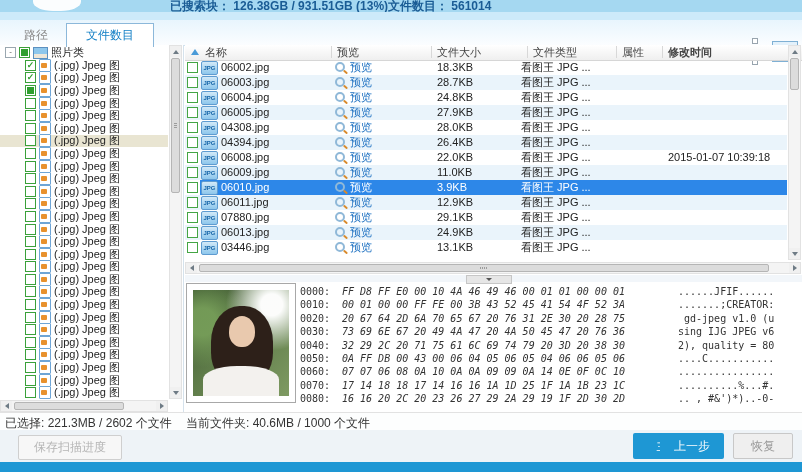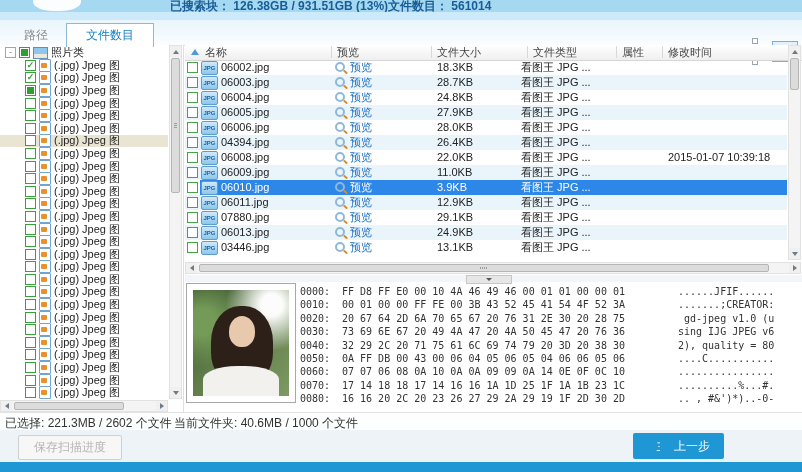--- a/index.html
+++ b/index.html
@@ -107,26 +107,26 @@
            radial-gradient(circle at 10% 30%, rgba(120,160,90,.9) 0 12%, rgba(120,160,90,0) 40%),
            linear-gradient(135deg,#39522e,#5d7a48 45%,#7e9a62);}
   .hair{position:absolute;left:18px;top:16px;width:62px;height:78px;background:#2d2019;border-radius:46% 46% 40% 40%;}
   .face{position:absolute;left:36px;top:26px;width:26px;height:31px;background:#e9c9ae;border-radius:50% 50% 46% 46%;}
   .bangs{position:absolute;left:33px;top:20px;width:33px;height:13px;background:#2d2019;border-radius:50% 50% 30% 70%;}
   .shirt{position:absolute;left:10px;top:76px;width:76px;height:30px;background:#f3f1ee;border-radius:45% 45% 0 0;}
   .hex{position:absolute;left:300px;top:285px;width:500px;height:122px;
        font-family:"DejaVu Sans Mono",monospace;font-size:10px;line-height:13.4px;color:#333;white-space:pre;}
   .hexline span{display:inline-block;}
   .hx-off{width:42px;}
-  .hx-bytes{width:336px;}
+  .hx-bytes{width:336px;font-style:italic;}
   
   .statusbar{position:absolute;left:0;top:412px;width:802px;height:18px;background:#fdfefe;
              border-top:1px solid #e2e2e2;font-size:12px;color:#333;}
   .st-sel{position:absolute;left:5px;top:2px;white-space:nowrap;}
-  .st-folder{position:absolute;left:174px;top:2px;white-space:nowrap;}
+  .st-folder{position:absolute;left:186px;top:2px;white-space:nowrap;}
   .btnrow{position:absolute;left:0;top:430px;width:802px;height:32px;background:#eef3f7;}
   .btn{position:absolute;top:3px;height:26px;font-size:12px;text-align:center;line-height:26px;
        border-radius:2px;box-sizing:border-box;cursor:default;}
   .btn-save{left:18px;top:5px;width:104px;height:25px;background:#f7f7f7;border:1px solid #cfcfcf;
             color:#b5b5b5;line-height:23px;}
   .btn-blue{background:#1e97d4;color:#fff;}
   .btn-main{left:588px;width:83px;margin-left:45px;}
   .btn-prev{left:660px;width:64px;}
   .btn-recover{left:733px;width:60px;background:#efefef;border:1px solid #c8c8c8;color:#9a9a9a;line-height:24px;}
   .bluebar{position:absolute;left:0;top:462px;width:802px;height:10px;background:#1e97d4;}
@@ -339,21 +339,21 @@
     </div>
   </div>
 
   <div class="lheader">
     <span class="sort-up"></span>
     <span class="hcell" style="left:20px;">名称</span>
     <span class="hcell" style="left:152px;">预览</span>
     <span class="hcell" style="left:252px;">文件大小</span>
     <span class="hcell" style="left:348px;">文件类型</span>
     <span class="hcell" style="left:437px;">属性</span>
-    <span class="hcell" style="left:483px;">修改时间</span>
+    <span class="hcell" style="left:483px;font-weight:bold;">修改时间</span>
     <span class="hsep" style="left:146px;"></span>
     <span class="hsep" style="left:246px;"></span>
     <span class="hsep" style="left:342px;"></span>
     <span class="hsep" style="left:431px;"></span>
     <span class="hsep" style="left:477px;"></span>
   </div>
 
   <div class="lrows">
       <div class="lrow">
         <span class="lcb"></span>
@@ -387,21 +387,21 @@
         <span class="jpgicon">JPG</span>
         <span class="lname ltext">06005.jpg</span>
         <span class="mag"></span>
         <span class="lprev">预览</span>
         <span class="lsize ltext">27.9KB</span>
         <span class="ltype ltext">看图王 JPG ...</span>
       </div>
       <div class="lrow">
         <span class="lcb"></span>
         <span class="jpgicon">JPG</span>
-        <span class="lname ltext">06006.jpg</span>
+        <span class="lname ltext">04308.jpg</span>
         <span class="mag"></span>
         <span class="lprev">预览</span>
         <span class="lsize ltext">28.0KB</span>
         <span class="ltype ltext">看图王 JPG ...</span>
       </div>
       <div class="lrow alt">
         <span class="lcb"></span>
         <span class="jpgicon">JPG</span>
         <span class="lname ltext">04394.jpg</span>
         <span class="mag"></span>
@@ -515,16 +515,17 @@
 
   <div class="statusbar">
     <span class="st-sel"><span>已选择:</span> <span>221.3MB / 2602 个文件</span></span>
     <span class="st-folder"><span>当前文件夹:</span> <span>40.6MB / 1000 个文件</span></span>
   </div>
 
   <div class="btnrow">
     <div class="btn btn-save">保存扫描进度</div>
     <div class="btn btn-blue btn-main">主菜单</div>
     <div class="btn btn-blue btn-prev">上一步</div>
+    <div class="btn btn-recover">恢复</div>
   </div>
   <div class="bluebar"></div>
 
 </div>
 
 </body></html>

